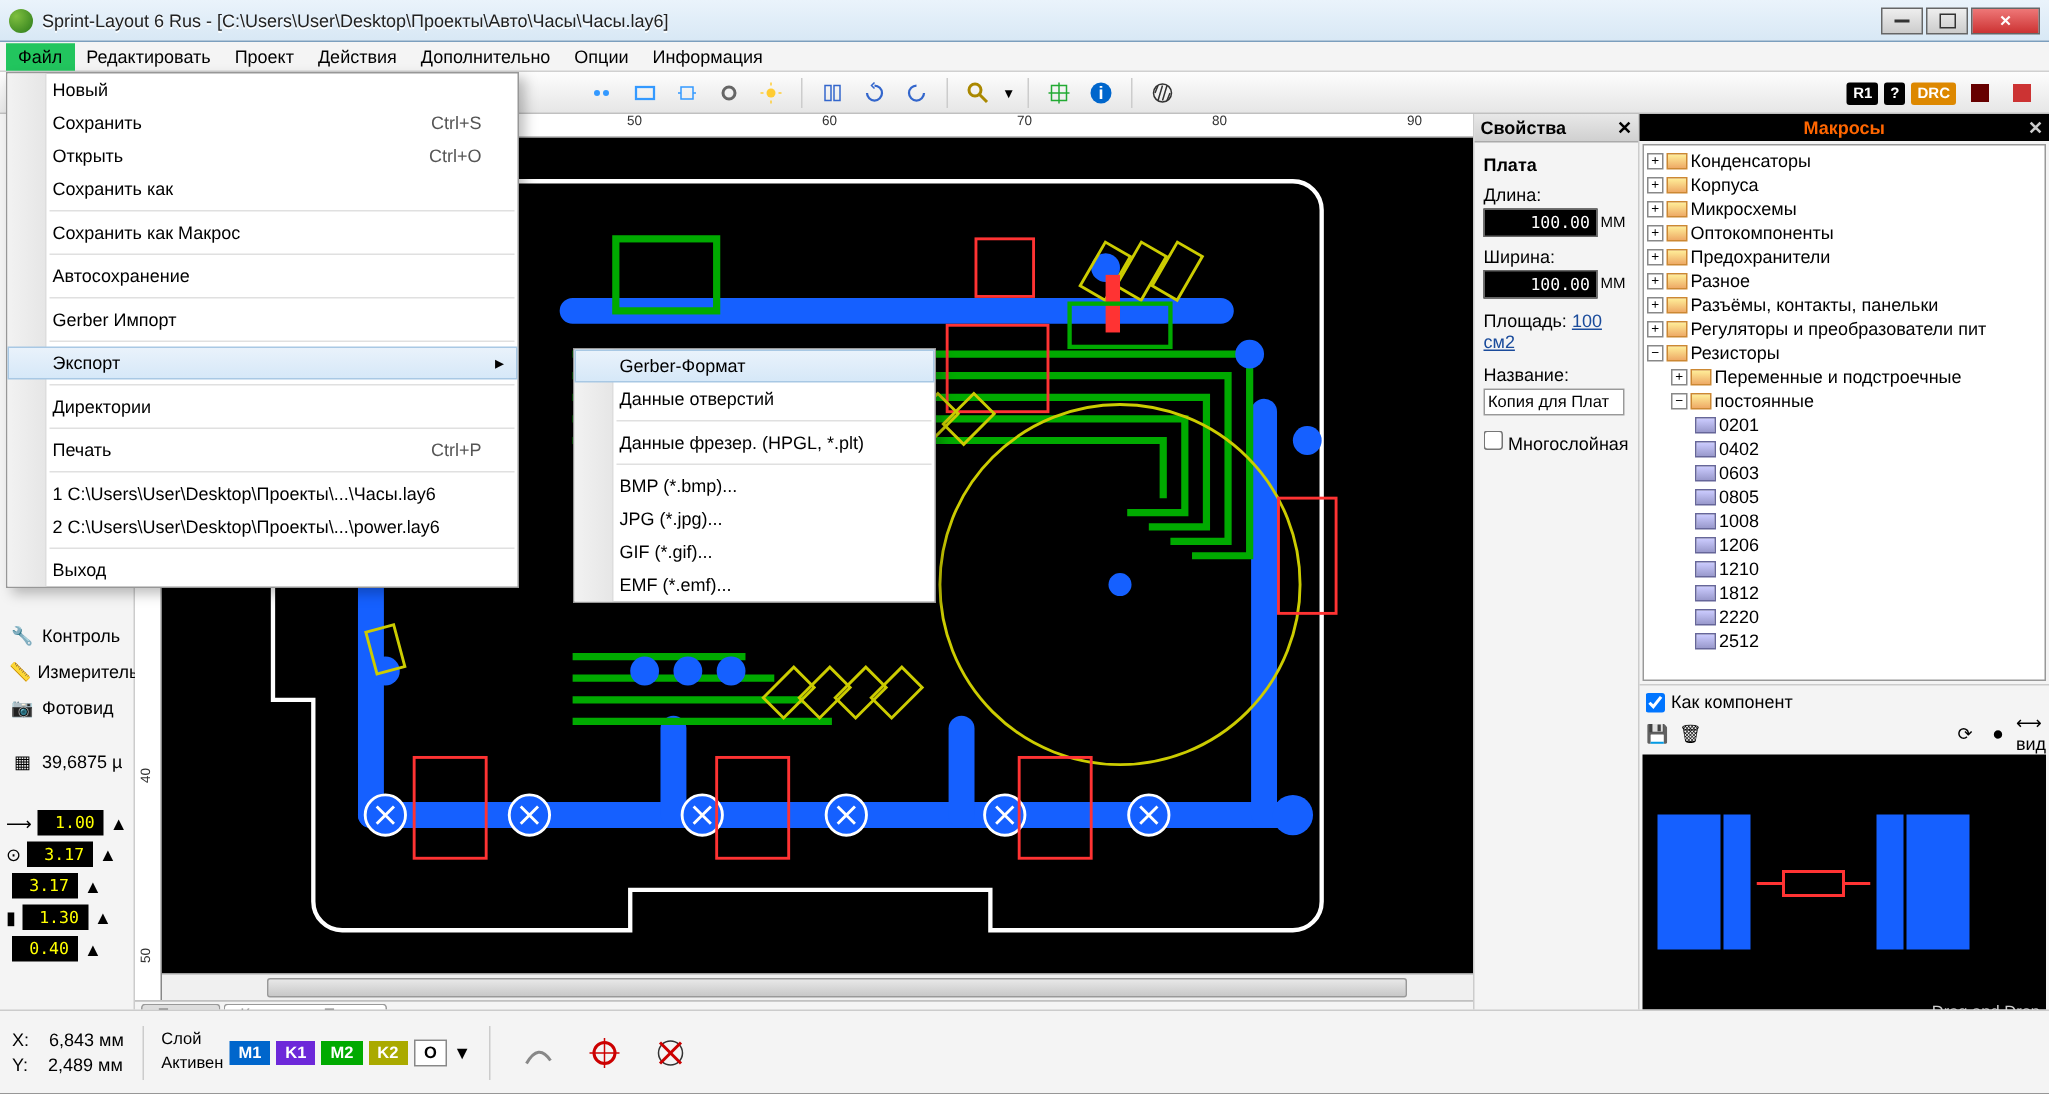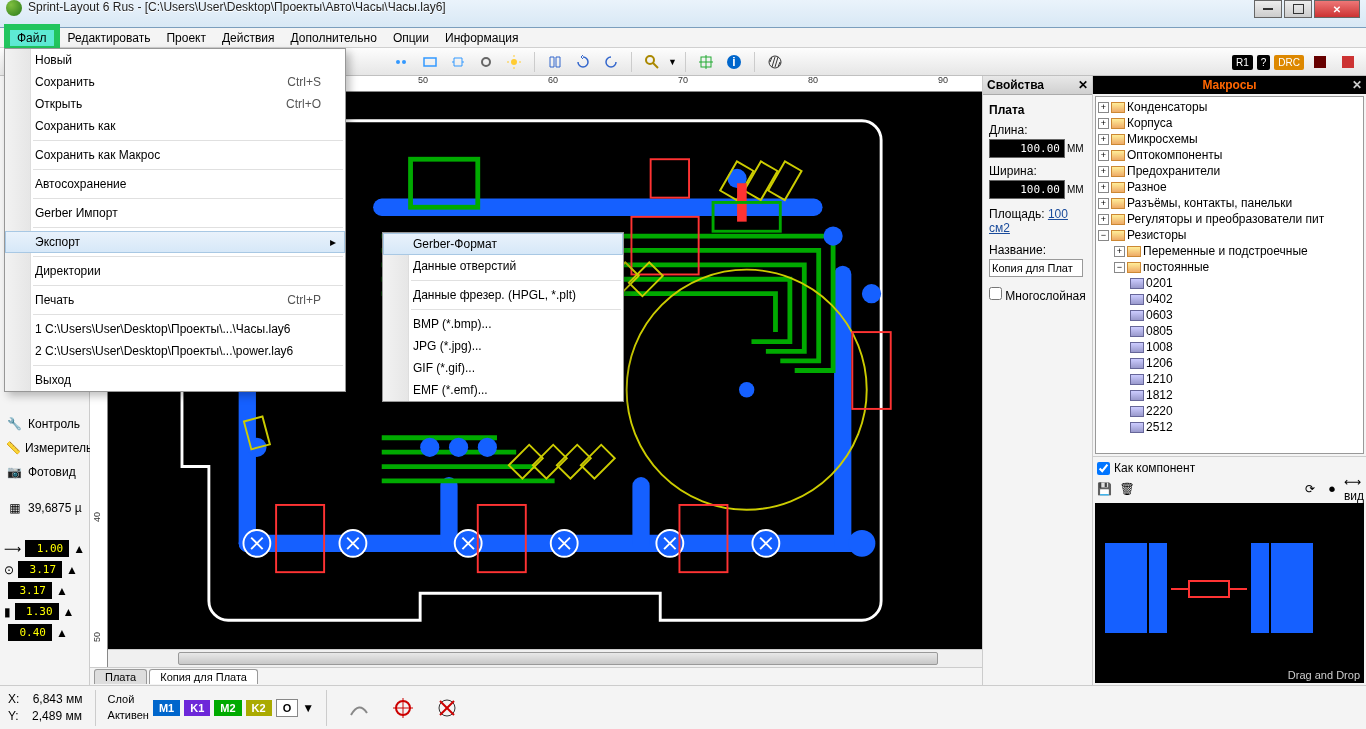--- a/index.html
+++ b/index.html
@@ -1,40 +1,40 @@
 <!DOCTYPE html>
 <html><head>
 <meta charset="utf-8">
 <style>
 * { margin: 0; padding: 0; box-sizing: border-box; font-family: "Segoe UI", Tahoma, sans-serif; font-size: 12px; }
 body { background: #f0f0f0; overflow: hidden; width: 1366px; height: 729px; position: relative; }
 
 
-.titlebar { height: 28px; background: linear-gradient(#eaf3fb, #d8e8f5); display: flex; align-items: flex-start; padding: 0 6px; border-bottom: 1px solid #7b9ebd; }
+.titlebar { height: 28px; background: linear-gradient(#eaf3fb, #d8e8f5); display: flex; align-items: center; padding: 0 6px; border-bottom: 1px solid #7b9ebd; }
 .titlebar .app-icon { width: 16px; height: 16px; background: radial-gradient(circle at 30% 30%, #7fbf3f, #2a7a1a); border-radius: 50%; margin-right: 6px; }
 .titlebar .title { flex: 1; color: #222; text-shadow: 0 1px 0 #fff; }
 .win-btns { display: flex; gap: 2px; }
 .win-btn { width: 28px; height: 18px; border: 1px solid #666; background: linear-gradient(#eee,#ccc); display:flex; align-items:center; justify-content:center; font-size:10px;}
 .win-btn.min::after { content:""; width:10px; height:2px; background:#333; }
 .win-btn.max::after { content:""; width:9px; height:8px; border:1px solid #333; background:transparent; }
 .win-btn.close { background: linear-gradient(#e77,#c33); color:#fff; width:46px; }
 .win-btn.close::after { content:"✕"; color:#fff; font-weight:bold; }
 
 
 .menubar { height: 20px; background: #f4f4f4; display:flex; align-items:center; padding:0 4px; border-bottom:1px solid #d0d0d0; }
 .menubar .mi { padding: 2px 8px; cursor:default; }
-.menubar .mi.open { border:6px solid #22c55e; background:#5eead4; padding:1px 7px; }
+.menubar .mi.open { border:1px solid #22c55e; background:#22c55e; padding:1px 7px; }
 
 
 .toolbar { height: 28px; background: linear-gradient(#fdfdfd,#e6e6e6); border-bottom:1px solid #c0c0c0; display:flex; align-items:center; padding:0 6px; gap:4px; }
 .tb-btn { width:24px; height:22px; display:flex; align-items:center; justify-content:center; border:1px solid transparent; border-radius:2px; }
 .tb-sep { width:1px; height:20px; background:#ccc; margin:0 4px; }
 .ico { width:16px; height:16px; display:block; }
 .right-tb { position:absolute; right:6px; top:48px; height:28px; display:flex; align-items:center; gap:4px; }
-.badge { padding:2px 4px; font-weight:normal; color:#fff; border-radius:2px; font-size:10px; }
+.badge { padding:2px 4px; font-weight:bold; color:#fff; border-radius:2px; font-size:10px; }
 
 
 .workspace { position:absolute; top:76px; left:0; right:0; bottom:44px; display:flex; }
 
 
 .left-tools { width:90px; background:#f4f4f4; border-right:1px solid #ccc; display:flex; flex-direction:column; padding:4px; gap:4px; position:relative; }
 .tool-item { display:flex; align-items:center; gap:4px; padding:2px 2px; font-size:11px; }
 .tool-item .tic { width:18px; height:16px; display:flex; align-items:center; justify-content:center; }
 .meas-row { display:flex; align-items:center; gap:4px; }
 .meas-val { background:#000; color:#ff0; padding:2px 6px; font-family:monospace; font-size:11px; min-width:44px; text-align:right; }
@@ -87,21 +87,21 @@
 .menu .row.hover { background:linear-gradient(#e9f2fb,#d6e8f8); border:1px solid #a8c8e4; padding:3px 23px 3px 29px; }
 .menu .row .shortcut { position:absolute; right:24px; color:#555; }
 .menu .row .arrow { position:absolute; right:8px; }
 .menu .sep { height:1px; background:#e0e0e0; margin:3px 2px 3px 28px; }
 .menu .icon-col { position:absolute; left:0; top:0; bottom:0; width:26px; background:linear-gradient(90deg,#f2f2f2,#e6e6e6); border-right:1px solid #ddd;}
 
 .submenu { min-width:240px !important; }
 .submenu .row { min-width:240px; }
 
 
-.statusbar { position:absolute; bottom:0; left:0; right:0; height:44px; background:#f4f4f4; border-top:1px solid #ccc; display:flex; align-items:center; padding:4px 8px; gap:12px;}
+.statusbar { position:absolute; bottom:0; left:0; right:0; height:56px; background:#f4f4f4; border-top:1px solid #ccc; display:flex; align-items:center; padding:4px 8px; gap:12px;}
 .statusbar .coords { font-size:11px; line-height:1.4; }
 .layer-chips { display:flex; align-items:center; gap:4px; }
 .layer-chips .lbl { font-size:11px; }
 .chip { padding:2px 6px; color:#fff; font-weight:bold; font-size:11px; }
 .sb-ico { width:24px; height:24px; display:flex; align-items:center; justify-content:center; margin-left:8px;}
 </style>
 </head>
 <body>
 
 <div class="titlebar">

